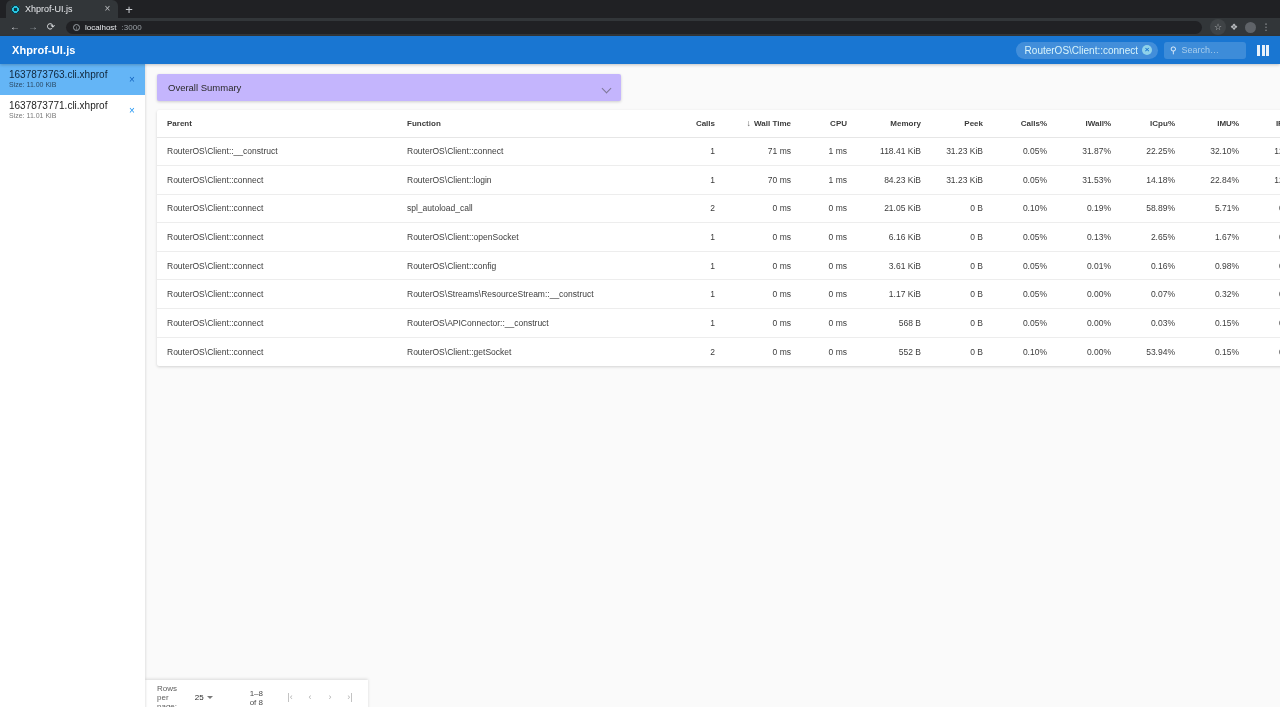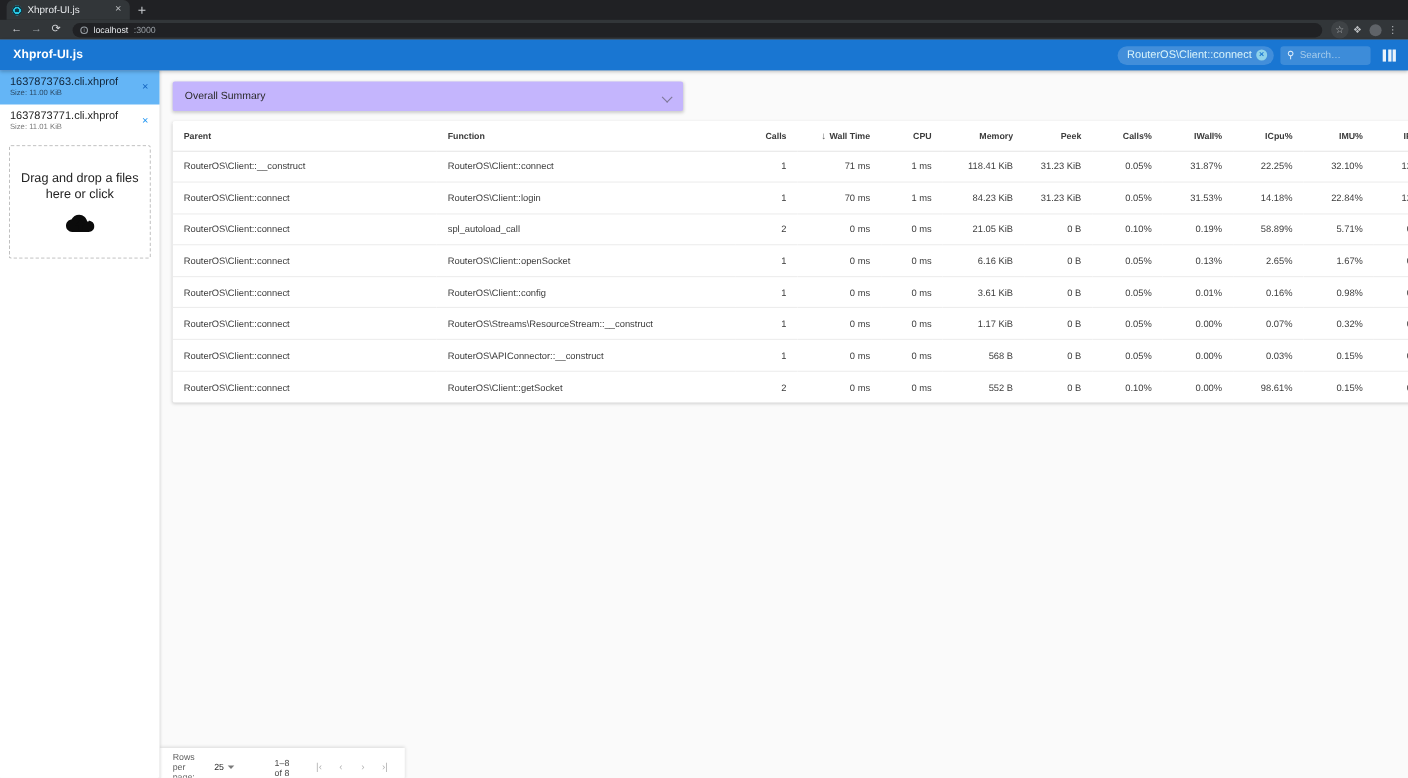--- a/index.html
+++ b/index.html
@@ -327,29 +327,20 @@
     </div>
 
     <div class="file-item">
       <div class="file-meta">
         <div class="file-name">1637873771.cli.xhprof</div>
         <div class="file-size">Size: 11.01 KiB</div>
       </div>
       <div class="file-remove">×</div>
     </div>
 
-    <div id="dropzone">
-      <div id="dropzone-text">Drag and drop a files here or click</div>
-      <div id="dropzone-icon">
-        <svg width="26" height="19" viewBox="0 0 26 19">
-          <path d="M20.6 7.4h-1.3C18.7 3.9 15.7 1.2 12 1.2 8.9 1.2 6.2 3 4.9 5.6 1.9 6 0 8.5 0 11.3c0 3.1 2.5 5.6 5.6 5.6h15c2.9 0 5.2-2.3 5.2-5.2s-2.3-5.1-5.2-5.1h0z" fill="#0b0b0b"></path>
-          <path d="M13 5.8l4.4 5.1h-2.6v4.6h-3.6v-4.6H8.6z" fill="#0b0b0b"></path>
-        </svg>
-      </div>
-    </div>
   </div>
 
   <div id="main">
 
     <div id="summary-select">
       <span class="sel-label">Overall Summary</span>
       <span class="caret"></span>
     </div>
 
     <div id="table-card">
@@ -491,21 +482,21 @@
             <tr>
               <td class="c-left">RouterOS\Client::connect</td>
               <td class="c-left">RouterOS\Client::getSocket</td>
               <td class="c-right">2</td>
               <td class="c-right">0 ms</td>
               <td class="c-right">0 ms</td>
               <td class="c-right">552 B</td>
               <td class="c-right">0 B</td>
               <td class="c-right">0.10%</td>
               <td class="c-right">0.00%</td>
-              <td class="c-right">98.61%</td>
+              <td class="c-right">53.94%</td>
               <td class="c-right">0.15%</td>
               <td class="c-right">0.00%</td>
             </tr>
           </tbody>
       </table>
     </div>
 
     <div id="pagination">
       <span class="rpp-label">Rows per page:</span>
       <span class="rpp-value">

